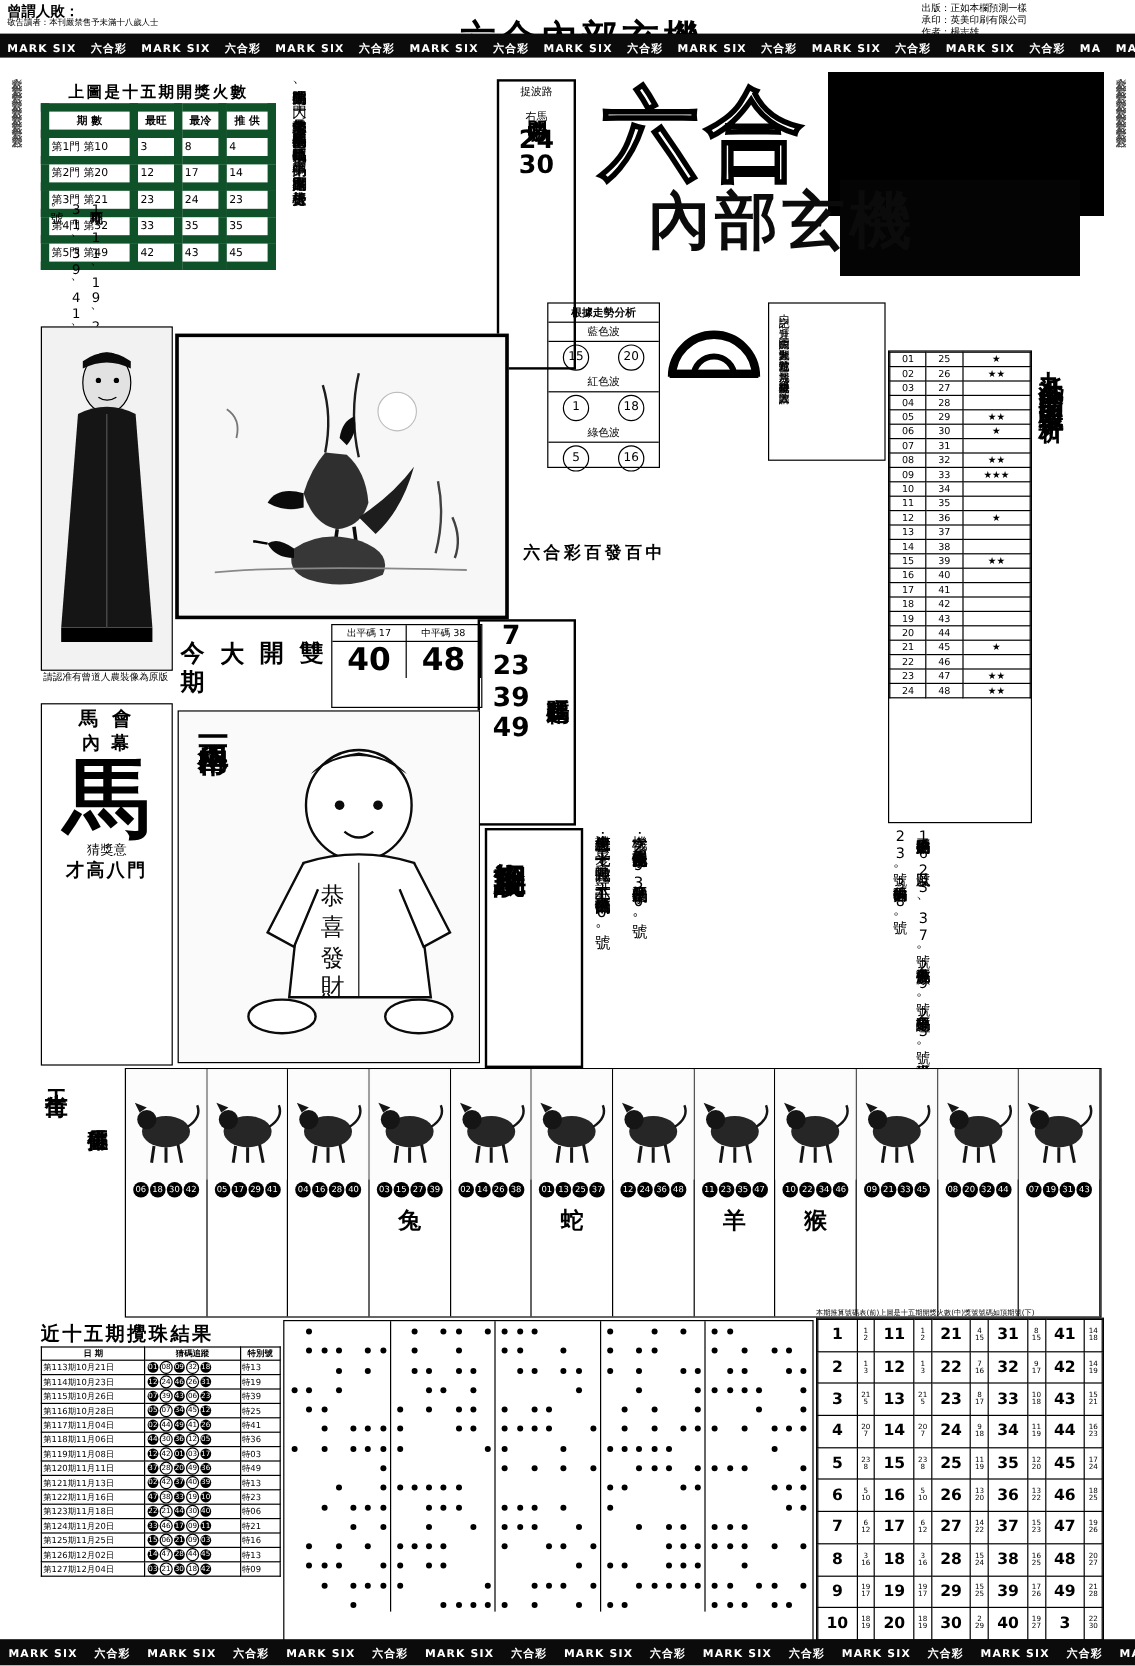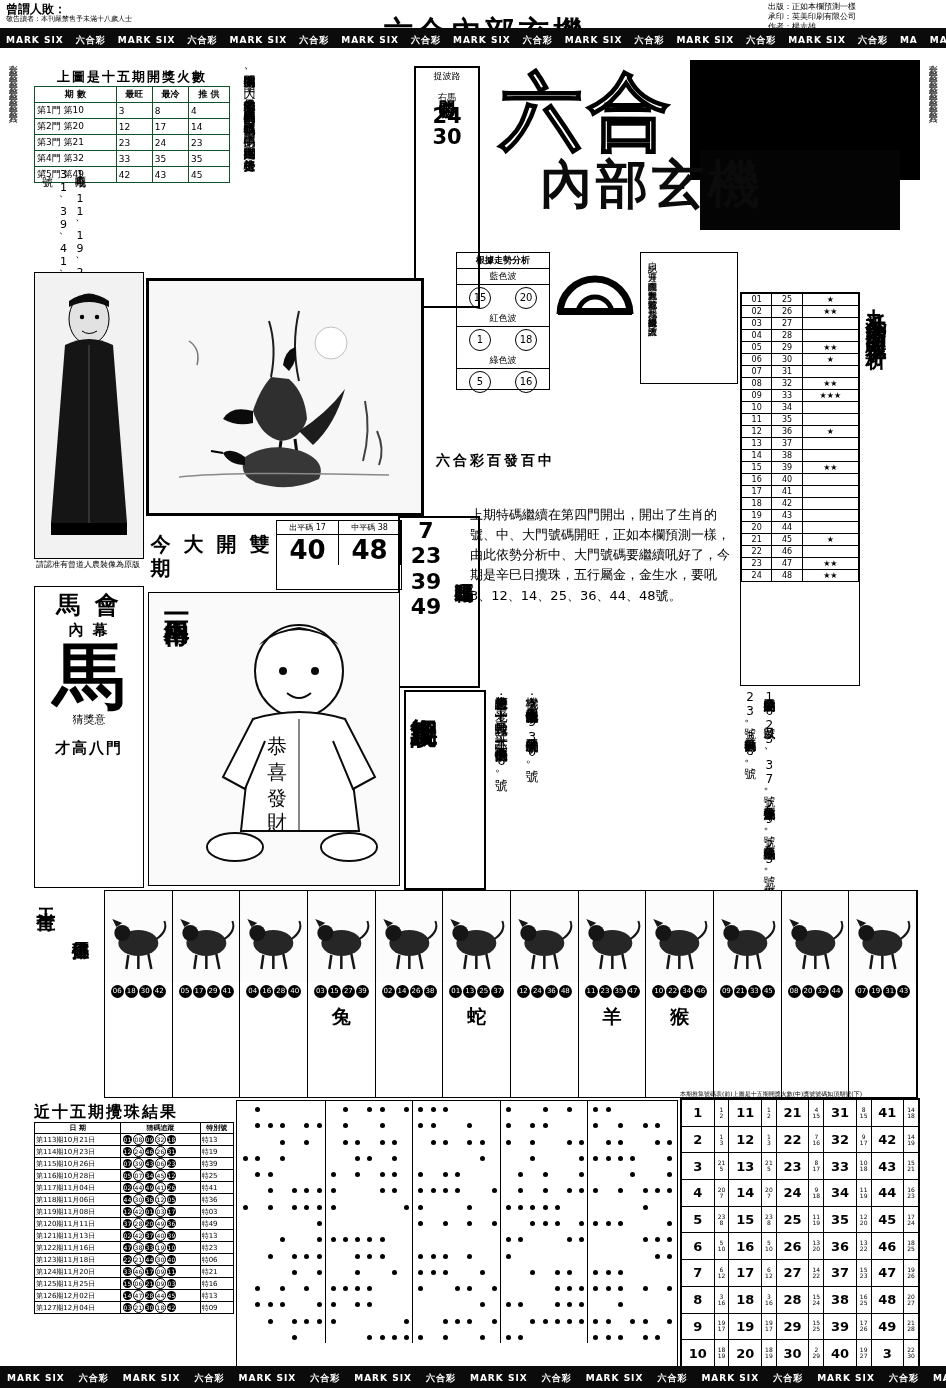--- a/index.html
+++ b/index.html
@@ -27,21 +27,21 @@
 
   
   .rail{top:52px;width:26px;height:1310px;font-size:9px;line-height:1.6;overflow:hidden;color:#444;}
   #railL{left:0;}
   #railR{left:920px;}
   .rail .rcell{writing-mode:vertical-rl;text-orientation:upright;display:block;margin:6px auto;}
 
   
   #tblHot{left:34px;top:68px;width:196px;}
   #tblHot table{border-collapse:collapse;width:100%;font-size:9px;}
-  #tblHot th,#tblHot td{border:1px solid #14532d;padding:1px 2px;}
+  #tblHot th,#tblHot td{border:7px solid #14532d;padding:1px 2px;}
   #tblHotTitle{font-size:13px;font-weight:bold;text-align:center;letter-spacing:2px;}
 
   
   #vcol1{left:38px;top:168px;width:196px;height:140px;}
   #vcol1 .vtxt{writing-mode:vertical-rl;text-orientation:upright;font-size:11px;line-height:1.5;height:138px;}
 
   
   #vessay{left:240px;top:66px;width:170px;height:236px;}
   #vessay .vtxt{writing-mode:vertical-rl;text-orientation:upright;font-size:12px;line-height:1.55;height:234px;}
 
@@ -94,25 +94,25 @@
   #outTbl .bd{display:flex;font-size:26px;font-weight:bold;}
   #outTbl .bd div{flex:1;border-right:1px solid #000;text-align:center;}
 
   
   #wangma{left:398px;top:516px;width:78px;height:168px;border:2px solid #000;text-align:center;}
   #wangma .n{font-size:22px;font-weight:bold;line-height:1.15;}
   #wangma .lab{writing-mode:vertical-rl;text-orientation:upright;font-size:19px;font-weight:bold;}
 
   
   #mahui{left:34px;top:586px;width:108px;height:300px;border:1px solid #000;text-align:center;}
-  #mahuiT{font-size:24px;font-weight:bold;letter-spacing:3px;padding-top:2px;}
+  #mahuiT{font-size:16px;font-weight:bold;letter-spacing:3px;padding-top:2px;}
   #mahuiS{font-size:15px;font-weight:bold;letter-spacing:2px;}
   #mahuiGlyph{font-size:72px;font-weight:bold;font-family:"DejaVu Serif",serif;line-height:1;}
   #mahuiB1{font-size:11px;}
-  #mahuiB2{font-size:15px;font-weight:bold;letter-spacing:2px;margin-top:12px;}
+  #mahuiB2{font-size:15px;font-weight:bold;letter-spacing:2px;}
 
   
   #dollbox{left:148px;top:592px;width:250px;height:292px;border:1px solid #000;background:#f2f2f2;overflow:hidden;}
   #dollTitle{left:160px;top:600px;writing-mode:vertical-rl;text-orientation:upright;font-size:26px;font-weight:bold;}
 
   
   #jieshuo{left:404px;top:690px;width:78px;height:196px;border:2px solid #000;text-align:center;}
   #jieshuoT{writing-mode:vertical-rl;text-orientation:upright;font-size:27px;font-weight:bold;margin-top:6px;}
 
   
@@ -334,21 +334,20 @@
       <path d="M74 172 L62 170" stroke="#000" stroke-width="2"></path>
       <path d="M216 120 Q222 150 214 180" stroke="#444" stroke-width="2" fill="none"></path>
       <path d="M228 150 Q236 168 230 184" stroke="#444" stroke-width="2" fill="none"></path>
       <path d="M30 196 Q90 190 240 194" stroke="#888" stroke-width="1.5" fill="none"></path>
       <path d="M40 60 Q52 68 48 84" stroke="#777" stroke-width="1.5" fill="none"></path>
     </svg>
   </div>
 
   <div class="abs" id="bannerSub">六合彩百發百中</div>
 
-  <div class="abs" id="rEssay">上期特碼繼續在第四門開出，開出了生肖的　號、中、大門號碼開旺，正如本欄預測一樣，由此依勢分析中、大門號碼要繼續吼好了，今期是辛巳日攪珠，五行屬金，金生水，要吼3、12、14、25、36、44、48號。</div>
 
   <div class="abs" id="todayBlk">
     <div style="display:flex;gap:6px;">
       <span class="c">今 期</span>
       <span class="c">大</span>
       <span class="c">開</span>
       <span class="c">雙</span>
     </div>
   </div>
 

